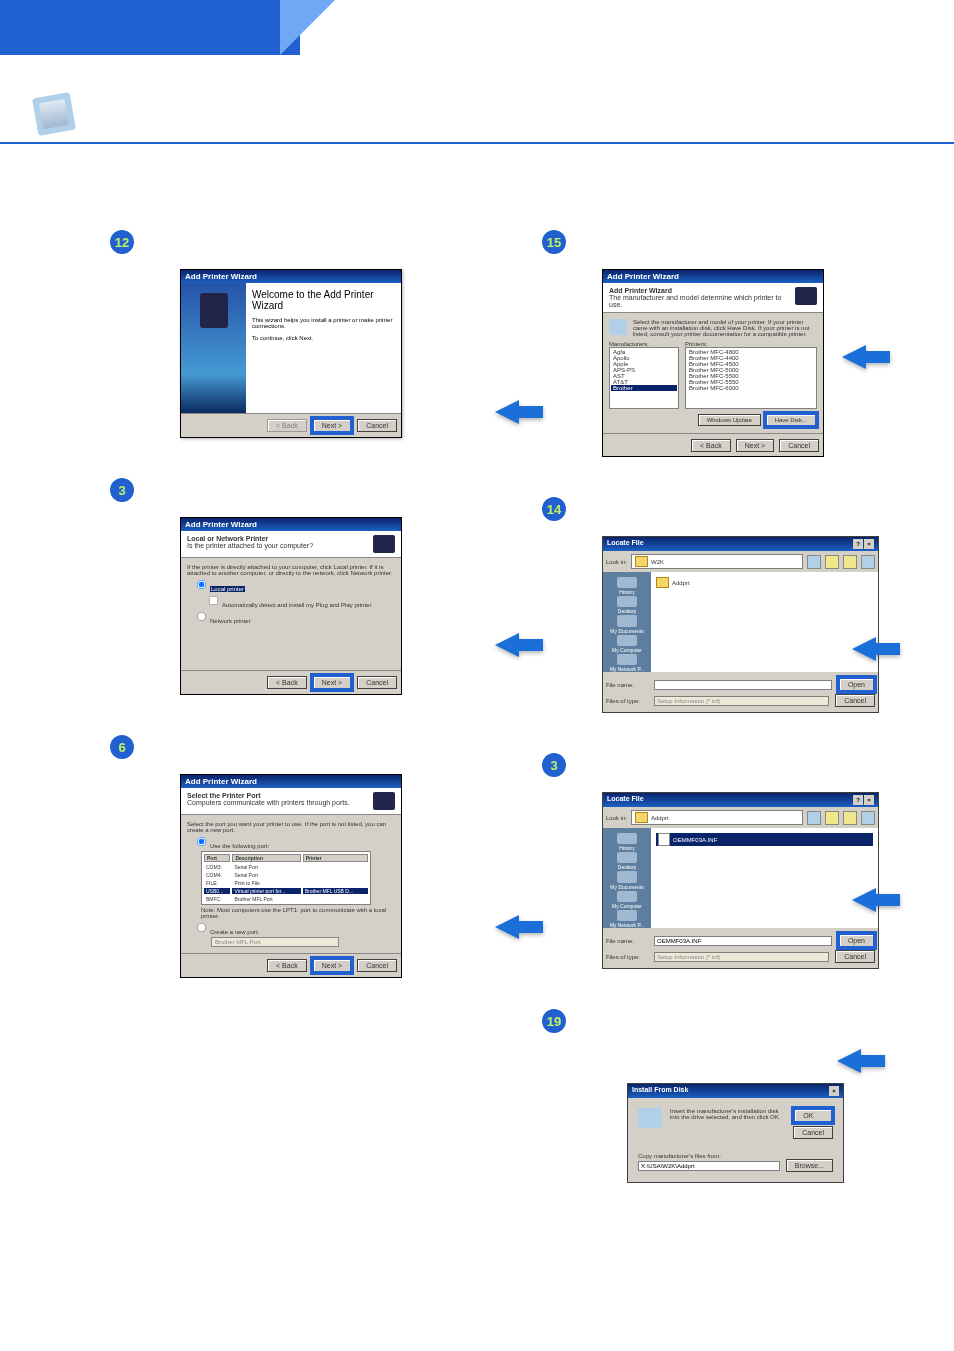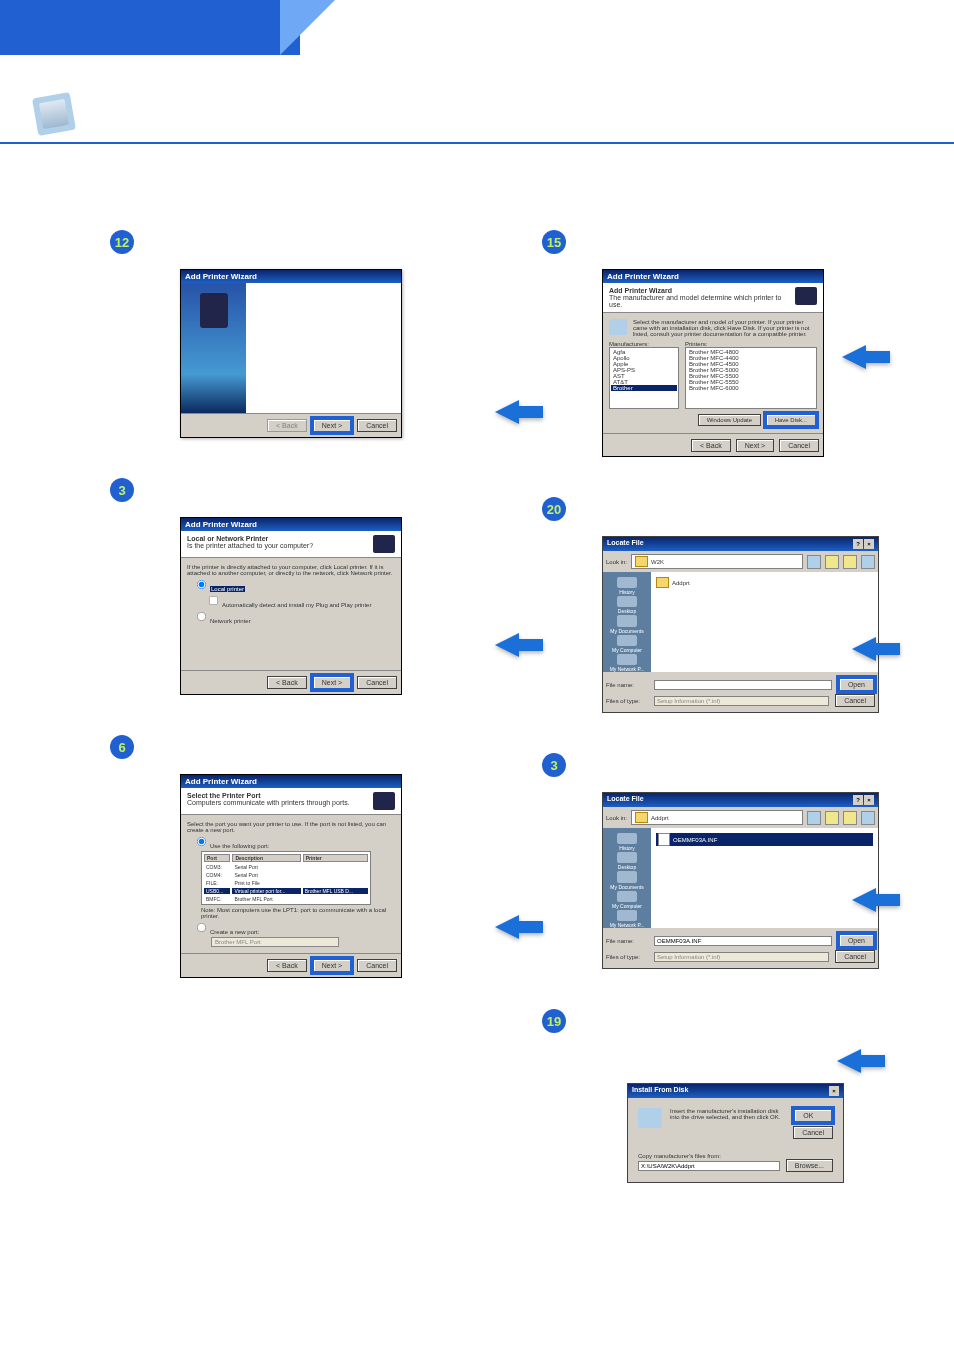--- a/index.html
+++ b/index.html
@@ -350,20 +350,25 @@
   <div class="col">
 
     <div class="step step-holder">
       <span class="step-num">12</span>
       <div class="win-dialog">
         <div class="win-titlebar">Add Printer Wizard</div>
         <div class="wiz-body">
           <div class="wiz-side">
               <div class="wiz-side-icon"></div>
             </div>
+          <div class="wiz-main">
+            <div class="wiz-title">Welcome to the Add Printer Wizard</div>
+            <div>This wizard helps you install a printer or make printer connections.</div>
+            <div style="margin-top:6px">To continue, click Next.</div>
+          </div>
         </div>
         <div class="wiz-footer">
           <span class="win-btn disabled">&lt; Back</span>
           <span class="win-btn default">Next &gt;</span>
           <span class="win-btn">Cancel</span>
         </div>
       </div>
       <div class="arrow arrow-lr" style="left:385px; top:170px"></div>
     </div>
 
@@ -510,21 +515,21 @@
         <div class="wiz-footer">
           <span class="win-btn">&lt; Back</span>
           <span class="win-btn">Next &gt;</span>
           <span class="win-btn">Cancel</span>
         </div>
       </div>
       <div class="arrow arrow-lr" style="left:300px; top:115px"></div>
     </div>
 
     <div class="step step-holder">
-      <span class="step-num">20</span>
+      <span class="step-num">14</span>
       <div class="locate-dialog" style="margin-left:60px; margin-top:15px">
         <div class="locate-title">
           <span>Locate File</span>
           <span class="btns"><span>?</span><span>×</span></span>
         </div>
         <div class="locate-toolbar">
           <span class="lbl">Look in:</span>
           <span class="combo">
               <span class="folder-icon"></span>
               <span>W2K</span>

